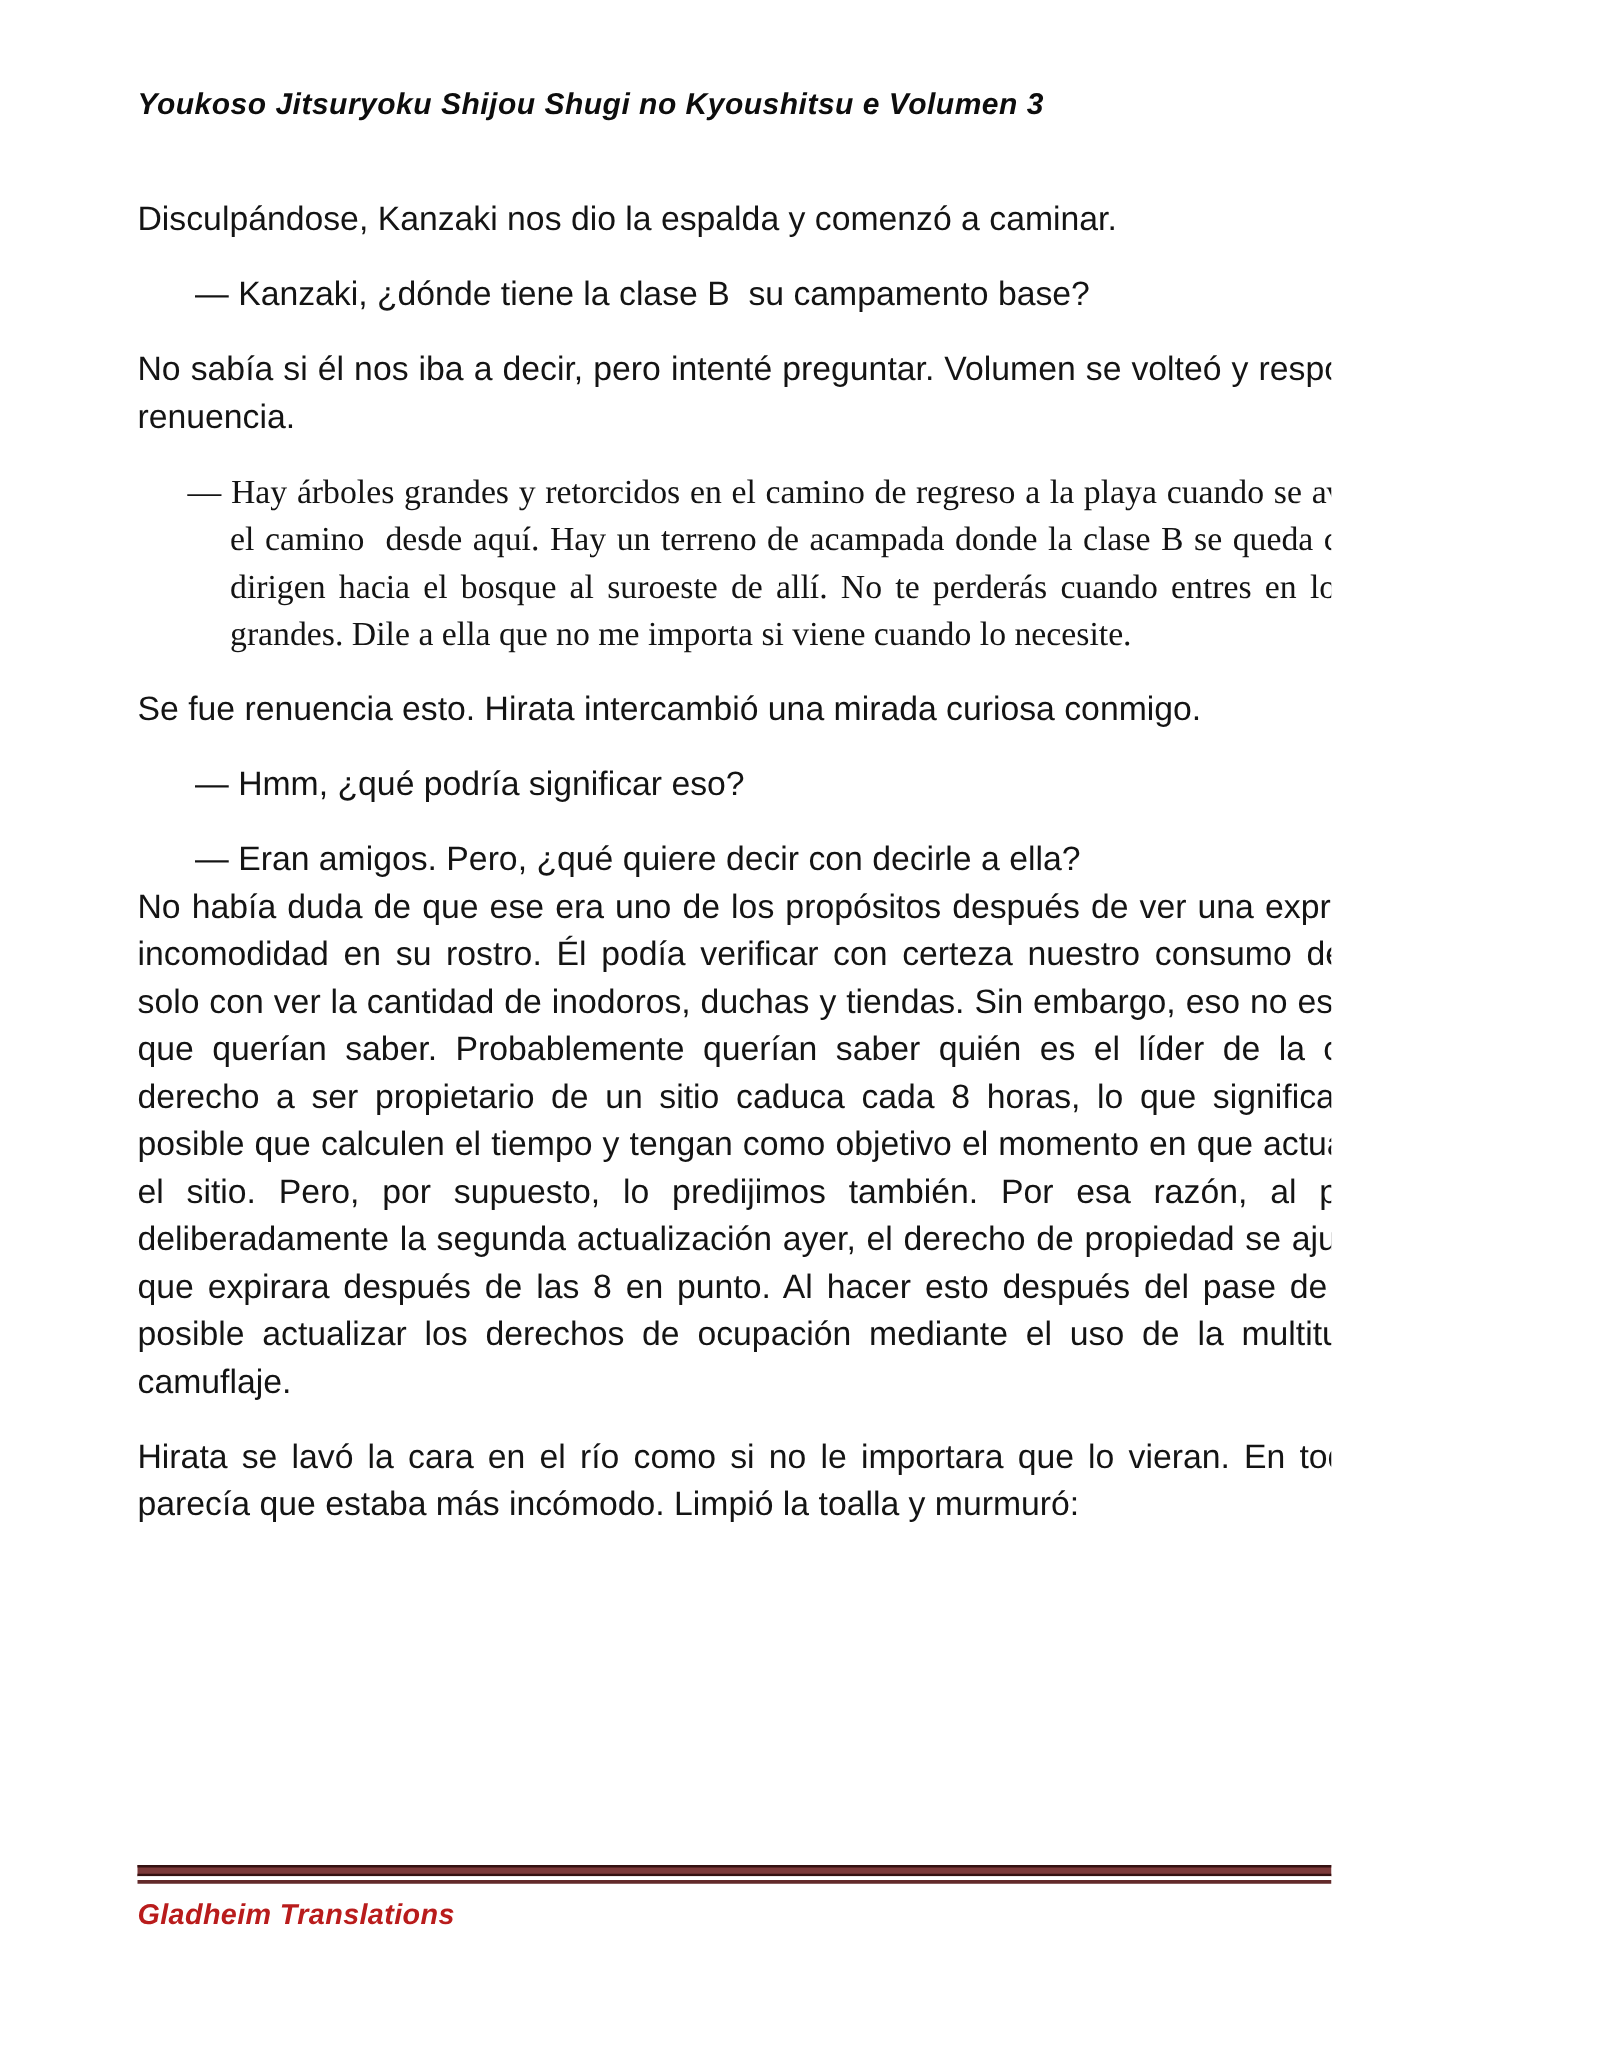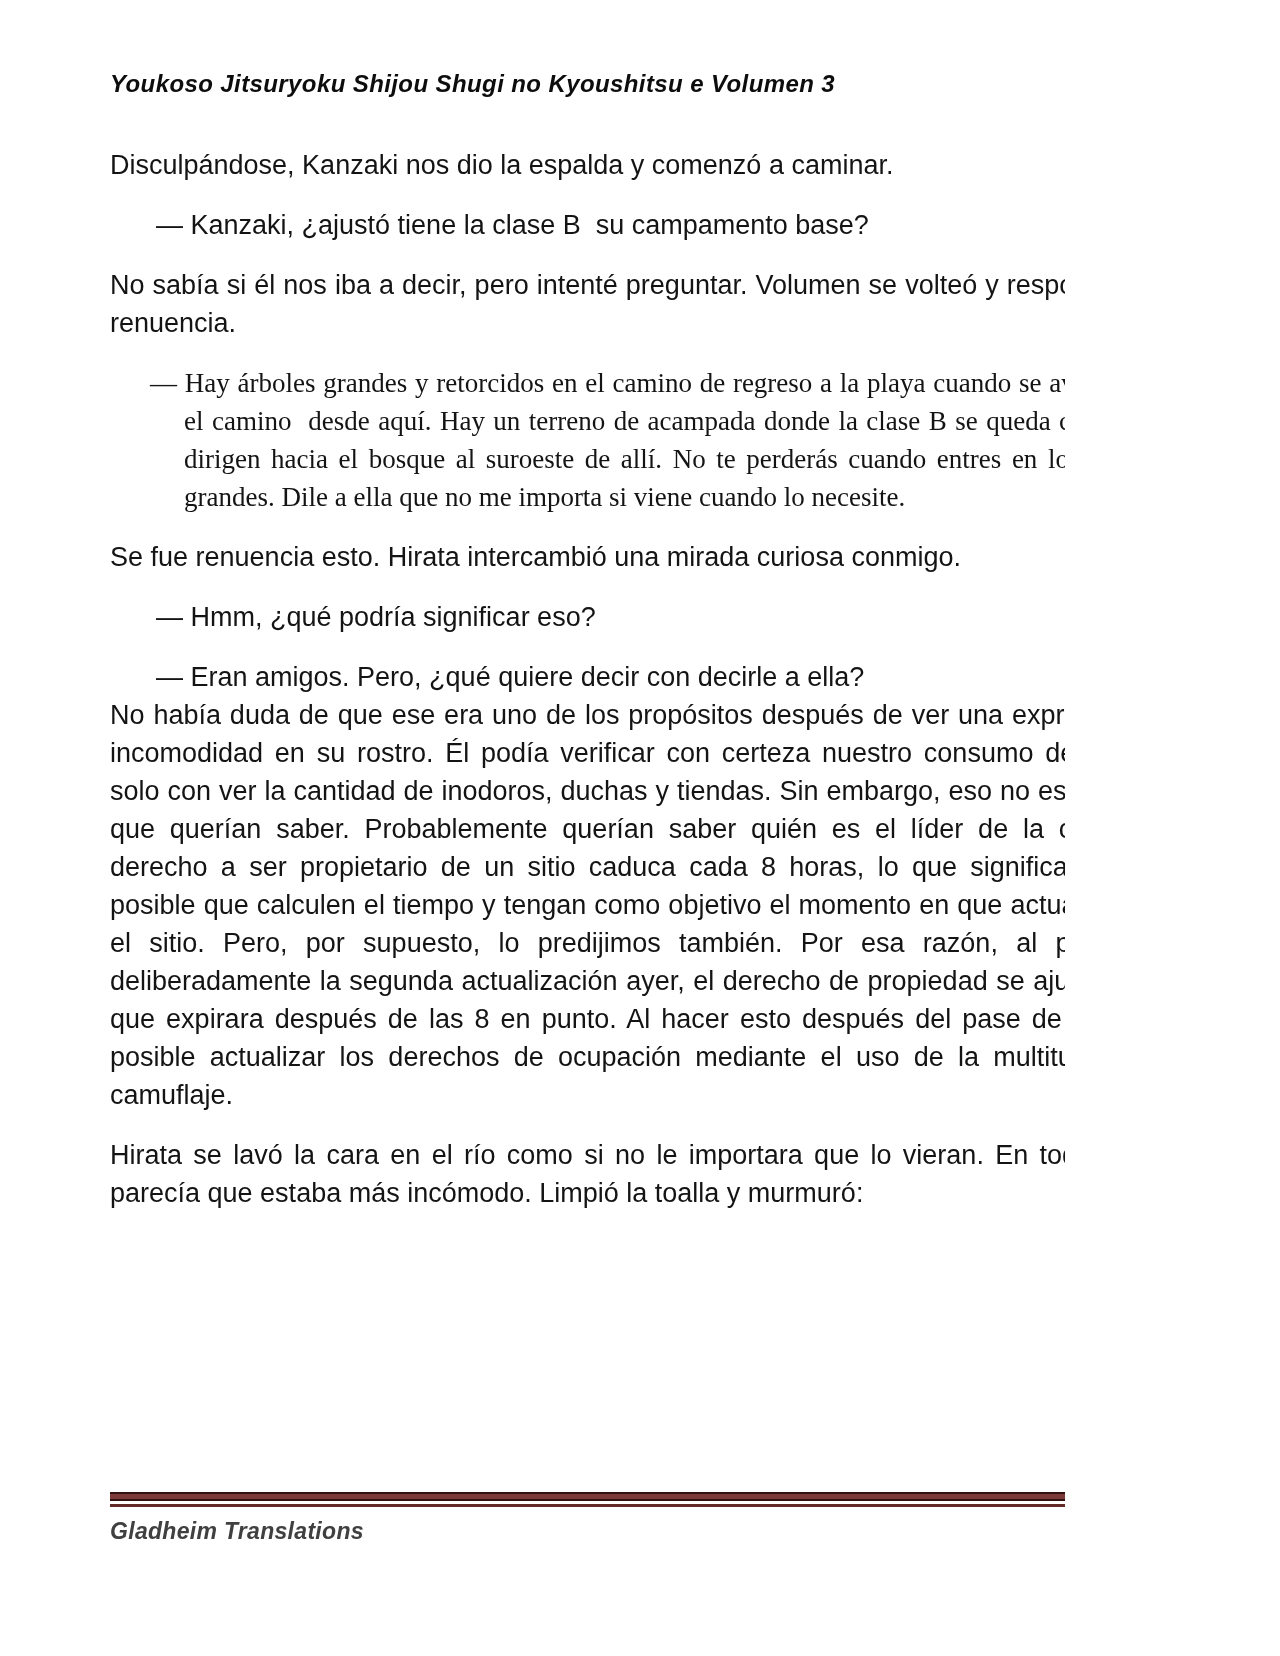--- a/index.html
+++ b/index.html
@@ -19,21 +19,21 @@
     width: 1058px;
     font-family: "Liberation Sans", sans-serif;
     font-style: italic;
     font-weight: 700;
     font-size: 24px;
     letter-spacing: 0.4px;
     color: #0d0d0d;
   }
   .content {
     position: absolute;
-    top: 146px;
+    top: 156px;
     left: 110px;
     width: 1058px;
   }
   .content p {
     margin: 0 0 22px 0;
     font-size: 27px;
     line-height: 38px;
     text-align: justify;
     text-justify: inter-word;
   }
@@ -66,33 +66,33 @@
   .rule-thin { height: 3px; background: #632a2a; }
   .footer-row {
     display: flex;
     justify-content: space-between;
     align-items: baseline;
     margin-top: 11px;
     font-style: italic;
     font-weight: 700;
     font-size: 23px;
     letter-spacing: 0.3px;
-    color: #404040;
+    color: #b91c1c;
   }
 </style>
 </head>
 <body>
 
 <div class="page">
 
   <div class="doc-title">Youkoso Jitsuryoku Shijou Shugi no Kyoushitsu e Volumen 3</div>
 
   <div class="content">
     <p>Disculpándose, Kanzaki nos dio la espalda y comenzó a caminar.</p>
-    <p class="dialogue pre">— Kanzaki, ¿ajustó tiene la clase B  su campamento base?</p>
+    <p class="dialogue pre">— Kanzaki, ¿dónde tiene la clase B  su campamento base?</p>
     <p>No sabía si él nos iba a decir, pero intenté preguntar. Volumen se volteó y respondió sin renuencia.</p>
     <p class="hanging pre">— Hay árboles grandes y retorcidos en el camino de regreso a la playa cuando se avanza por el camino  desde aquí. Hay un terreno de acampada donde la clase B se queda cuando se dirigen hacia el bosque al suroeste de allí. No te perderás cuando entres en los árboles grandes. Dile a ella que no me importa si viene cuando lo necesite.</p>
     <p>Se fue renuencia esto. Hirata intercambió una mirada curiosa conmigo.</p>
     <p class="dialogue">— Hmm, ¿qué podría significar eso?</p>
     <p class="dialogue tight">— Eran amigos. Pero, ¿qué quiere decir con decirle a ella?</p>
     <p>No había duda de que ese era uno de los propósitos después de ver una expresión de incomodidad en su rostro. Él podía verificar con certeza nuestro consumo de puntos solo con ver la cantidad de inodoros, duchas y tiendas. Sin embargo, eso no es lo único que querían saber. Probablemente querían saber quién es el líder de la clase. El derecho a ser propietario de un sitio caduca cada 8 horas, lo que significa que es posible que calculen el tiempo y tengan como objetivo el momento en que actualicemos el sitio. Pero, por supuesto, lo predijimos también. Por esa razón, al posponer deliberadamente la segunda actualización ayer, el derecho de propiedad se ajustó para que expirara después de las 8 en punto. Al hacer esto después del pase de lista, es posible actualizar los derechos de ocupación mediante el uso de la multitud como camuflaje.</p>
     <p>Hirata se lavó la cara en el río como si no le importara que lo vieran. En todo caso, parecía que estaba más incómodo. Limpió la toalla y murmuró:</p>
   </div>
 
   <div class="footer">

